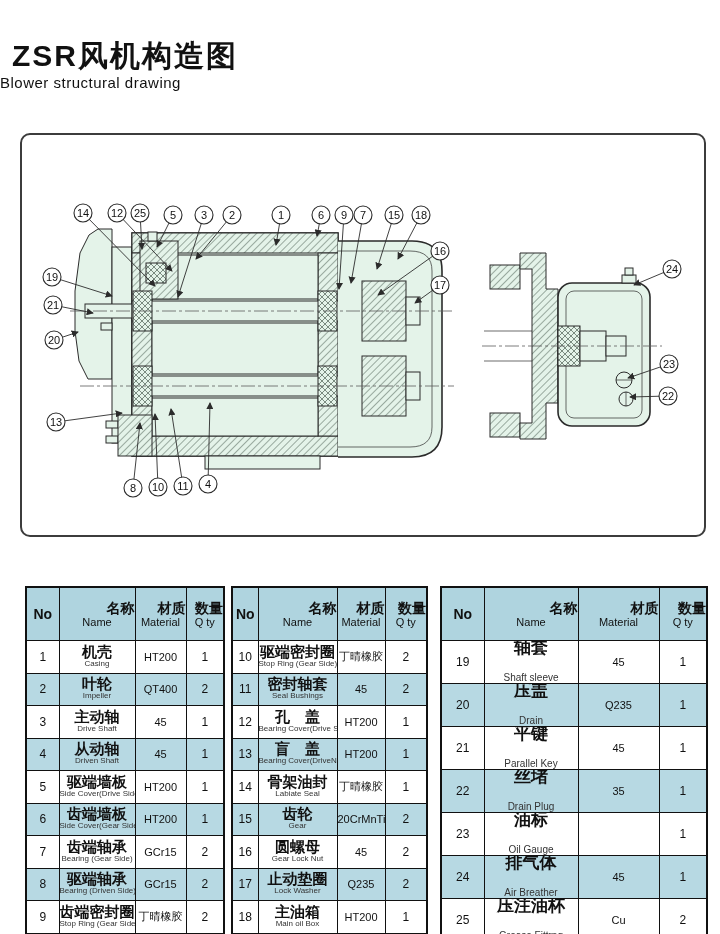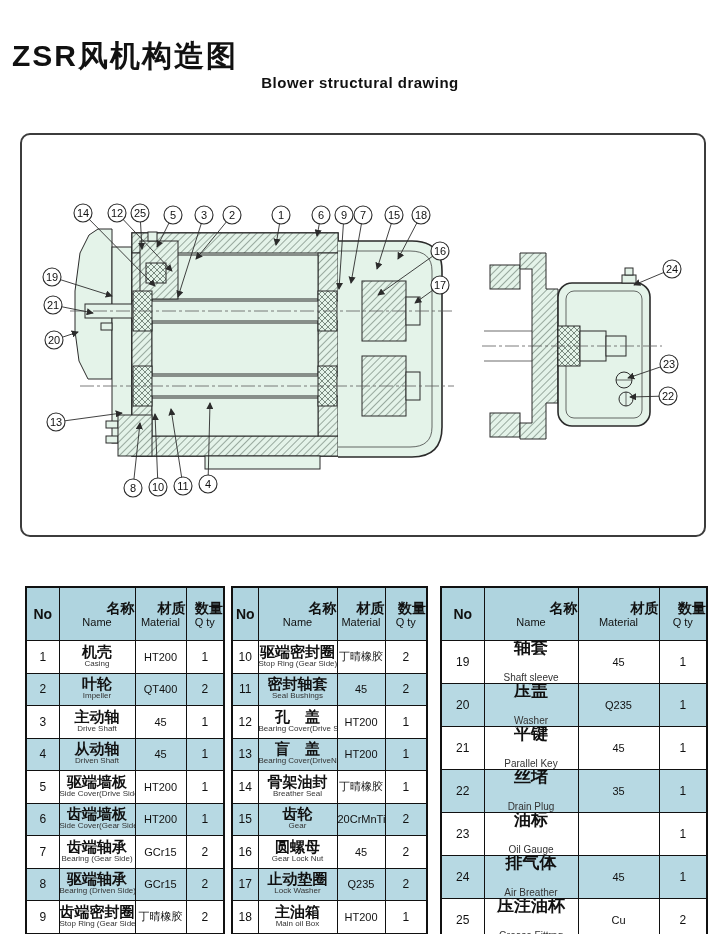--- a/index.html
+++ b/index.html
@@ -1,22 +1,22 @@
 <!DOCTYPE html>
 <html style="--hdr: #afd4df; --alt: #b7d9e3;"><head>
 <meta charset="utf-8">
 <style>
   html,body{margin:0;padding:0;background:#ffffff;}
   body{width:720px;height:934px;position:relative;overflow:hidden;
        font-family:"Liberation Sans","DejaVu Sans",sans-serif;color:#111;}
 
   .title-cn{position:absolute;top:36px;left:12px;width:720px;
             font-size:30px;font-weight:700;letter-spacing:2px;}
-  .title-en{position:absolute;top:74px;left:0;width:720px;text-align:center;
-            font-size:15px;font-weight:700;letter-spacing:.5px;}
+  .title-en{position:absolute;top:74px;left:0;width:720px;text-align:left;
+            font-size:15px;font-weight:400;letter-spacing:.5px;}
 
   .frame{position:absolute;left:20px;top:133px;width:686px;height:404px;
          border:2px solid #3c3c3c;border-radius:10px;box-sizing:border-box;background:#fff;}
   .frame svg{position:absolute;left:0;top:0;}
 
   
   .part{fill:#e4f3e9;stroke:#2b2b2b;stroke-width:1;}
   .strong{stroke-width:1.6;}
   .hatch{fill:url(#hatchP);stroke:#2b2b2b;stroke-width:1;}
   .xhatch{fill:url(#xhatchP);stroke:#2b2b2b;stroke-width:1;}
@@ -437,21 +437,21 @@
           <div class="cn">盲　盖</div>
           <div class="en">Bearing Cover(DriveN Side)</div>
         </td>
         <td class="c-mat">HT200</td>
         <td class="c-qty">1</td>
       </tr>
       <tr>
         <td class="c-no">14</td>
         <td class="c-name">
           <div class="cn">骨架油封</div>
-          <div class="en">Breather Seal</div>
+          <div class="en">Labiate Seal</div>
         </td>
         <td class="c-mat">丁晴橡胶</td>
         <td class="c-qty">1</td>
       </tr>
       <tr class="alt">
         <td class="c-no">15</td>
         <td class="c-name">
           <div class="cn">齿轮</div>
           <div class="en">Gear</div>
         </td>
@@ -519,21 +519,21 @@
           <div class="cn">轴套</div>
           <div class="en">Shaft sleeve</div>
         </td>
         <td class="c-mat">45</td>
         <td class="c-qty">1</td>
       </tr>
       <tr class="alt">
         <td class="c-no">20</td>
         <td class="c-name">
           <div class="cn">压盖</div>
-          <div class="en">Washer</div>
+          <div class="en">Drain</div>
         </td>
         <td class="c-mat">Q235</td>
         <td class="c-qty">1</td>
       </tr>
       <tr>
         <td class="c-no">21</td>
         <td class="c-name">
           <div class="cn">平键</div>
           <div class="en">Parallel Key</div>
         </td>

